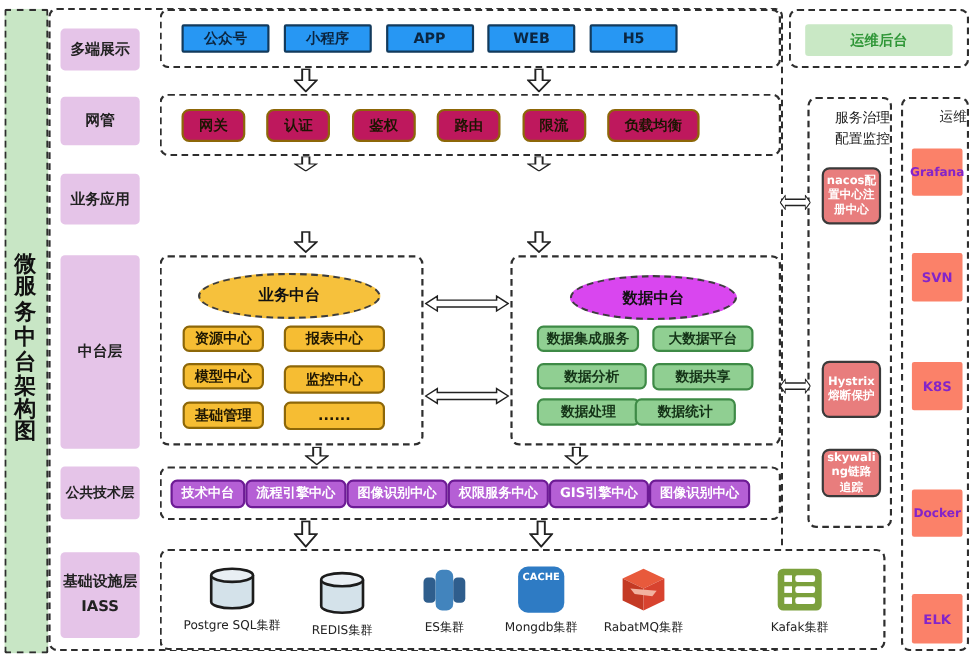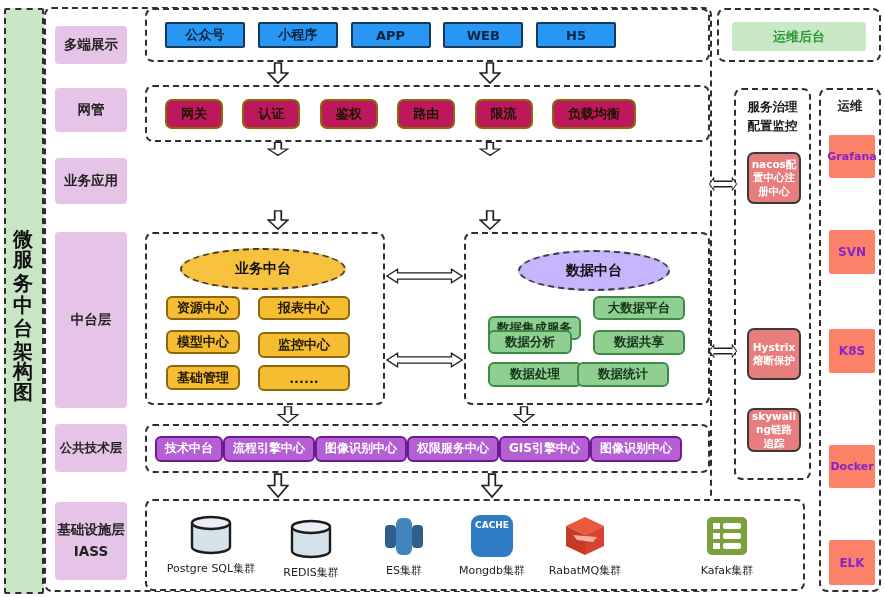--- a/index.html
+++ b/index.html
@@ -34,21 +34,21 @@
           display:flex;align-items:center;justify-content:center;text-align:center;
           font-size:12px;font-weight:700;color:#8424c9;}
   .vtitle{position:absolute;left:4px;top:8px;width:36px;height:582px;background:#c8e6c5;
           border:2px dashed #2e2e2e;border-radius:2px;display:flex;align-items:center;justify-content:center;}
   .vtitle span{writing-mode:vertical-rl;letter-spacing:22px;font-size:20px;font-weight:600;color:#111;}
   .arrow{position:absolute;}
   .arrow svg{display:block;width:100%;height:100%;}
   .infra-item{position:absolute;top:14px;width:96px;display:flex;flex-direction:column;align-items:center;}
   .infra-label{margin-top:6px;font-size:11px;color:#222;text-align:center;white-space:nowrap;}
   .cache-badge{position:absolute;top:5px;left:0;right:0;text-align:center;font-size:9px;font-weight:700;color:#fff;}
-  .gov-title{position:absolute;top:8px;left:0;right:0;text-align:center;font-size:12.5px;font-weight:700;color:#1a1a1a;line-height:1.5;}
+  .gov-title{position:absolute;top:8px;left:0;right:0;text-align:right;font-size:12.5px;font-weight:400;color:#1a1a1a;line-height:1.5;}
 </style>
 </head>
 <body>
 
 <div id="stage">
 
   <div class="vtitle">
     <span>微服务中台架构图</span>
   </div>
 
@@ -105,24 +105,24 @@
     <div class="ellipse" style="left:33px;top:14px;width:166px;height:42px;background:#f6c13c;">业务中台</div>
     <div class="cell-yellow" style="left:19px;top:62px;width:74px;height:24px;">资源中心</div>
     <div class="cell-yellow" style="left:111px;top:62px;width:92px;height:24px;">报表中心</div>
     <div class="cell-yellow" style="left:19px;top:96px;width:74px;height:24px;">模型中心</div>
     <div class="cell-yellow" style="left:111px;top:98px;width:92px;height:26px;">监控中心</div>
     <div class="cell-yellow" style="left:19px;top:131px;width:74px;height:25px;">基础管理</div>
     <div class="cell-yellow" style="left:111px;top:131px;width:92px;height:26px;">......</div>
   </div>
 
   <div class="dash" style="left:464px;top:232px;width:246px;height:173px;">
-    <div class="ellipse" style="left:52px;top:16px;width:152px;height:41px;background:#c4b5fd;">数据中台</div>
-    <div class="cell-green" style="left:22px;top:62px;width:93px;height:24px;margin-top:20px;">数据集成服务</div>
+    <div class="ellipse" style="left:52px;top:16px;width:152px;height:41px;background:#d946ef;">数据中台</div>
+    <div class="cell-green" style="left:22px;top:62px;width:93px;height:24px;">数据集成服务</div>
     <div class="cell-green" style="left:127px;top:62px;width:92px;height:24px;">大数据平台</div>
-    <div class="cell-green" style="left:22px;top:96px;width:84px;height:24px;">数据分析</div>
+    <div class="cell-green" style="left:22px;top:96px;width:100px;height:24px;">数据分析</div>
     <div class="cell-green" style="left:127px;top:96px;width:92px;height:25px;">数据共享</div>
     <div class="cell-green" style="left:22px;top:128px;width:94px;height:25px;">数据处理</div>
     <div class="cell-green" style="left:111px;top:128px;width:92px;height:25px;">数据统计</div>
   </div>
 
   <div class="dash" style="left:145px;top:424px;width:565px;height:49px;">
     <div class="btnrow" style="top:0;bottom:0;padding:0 78px 0 8px;">
       <span class="pill b-purple">技术中台</span>
       <span class="pill b-purple">流程引擎中心</span>
       <span class="pill b-purple">图像识别中心</span>

